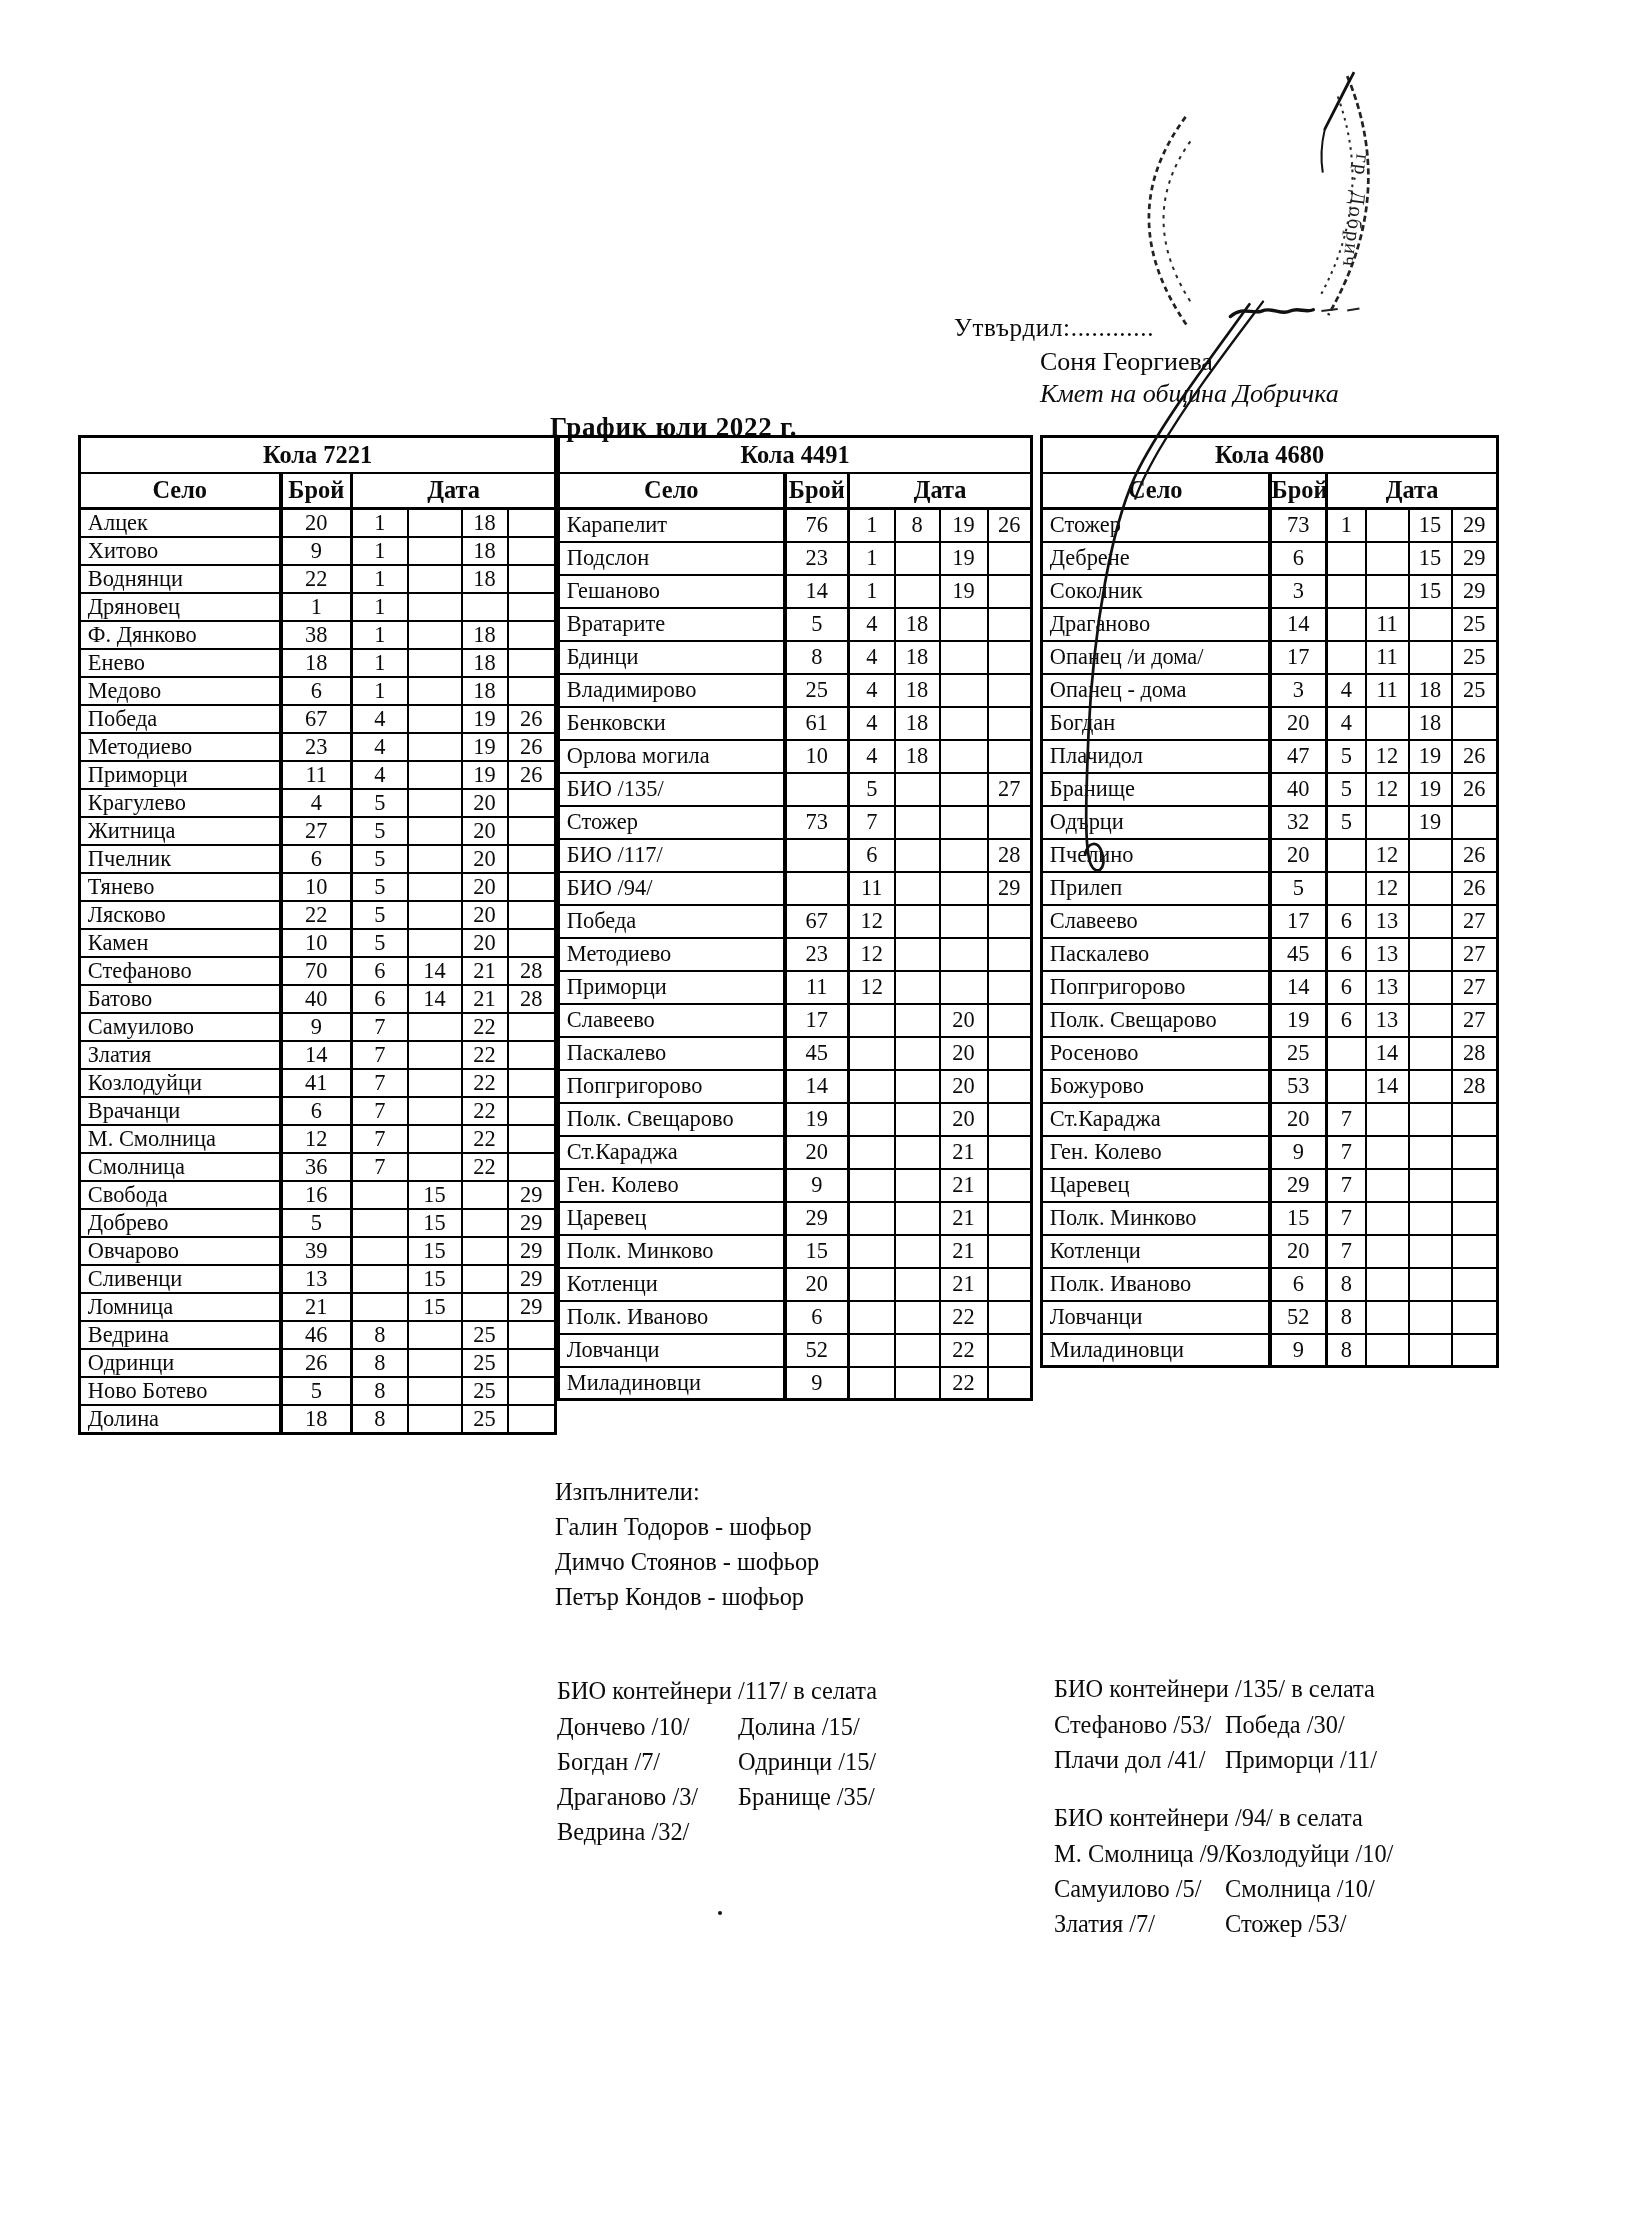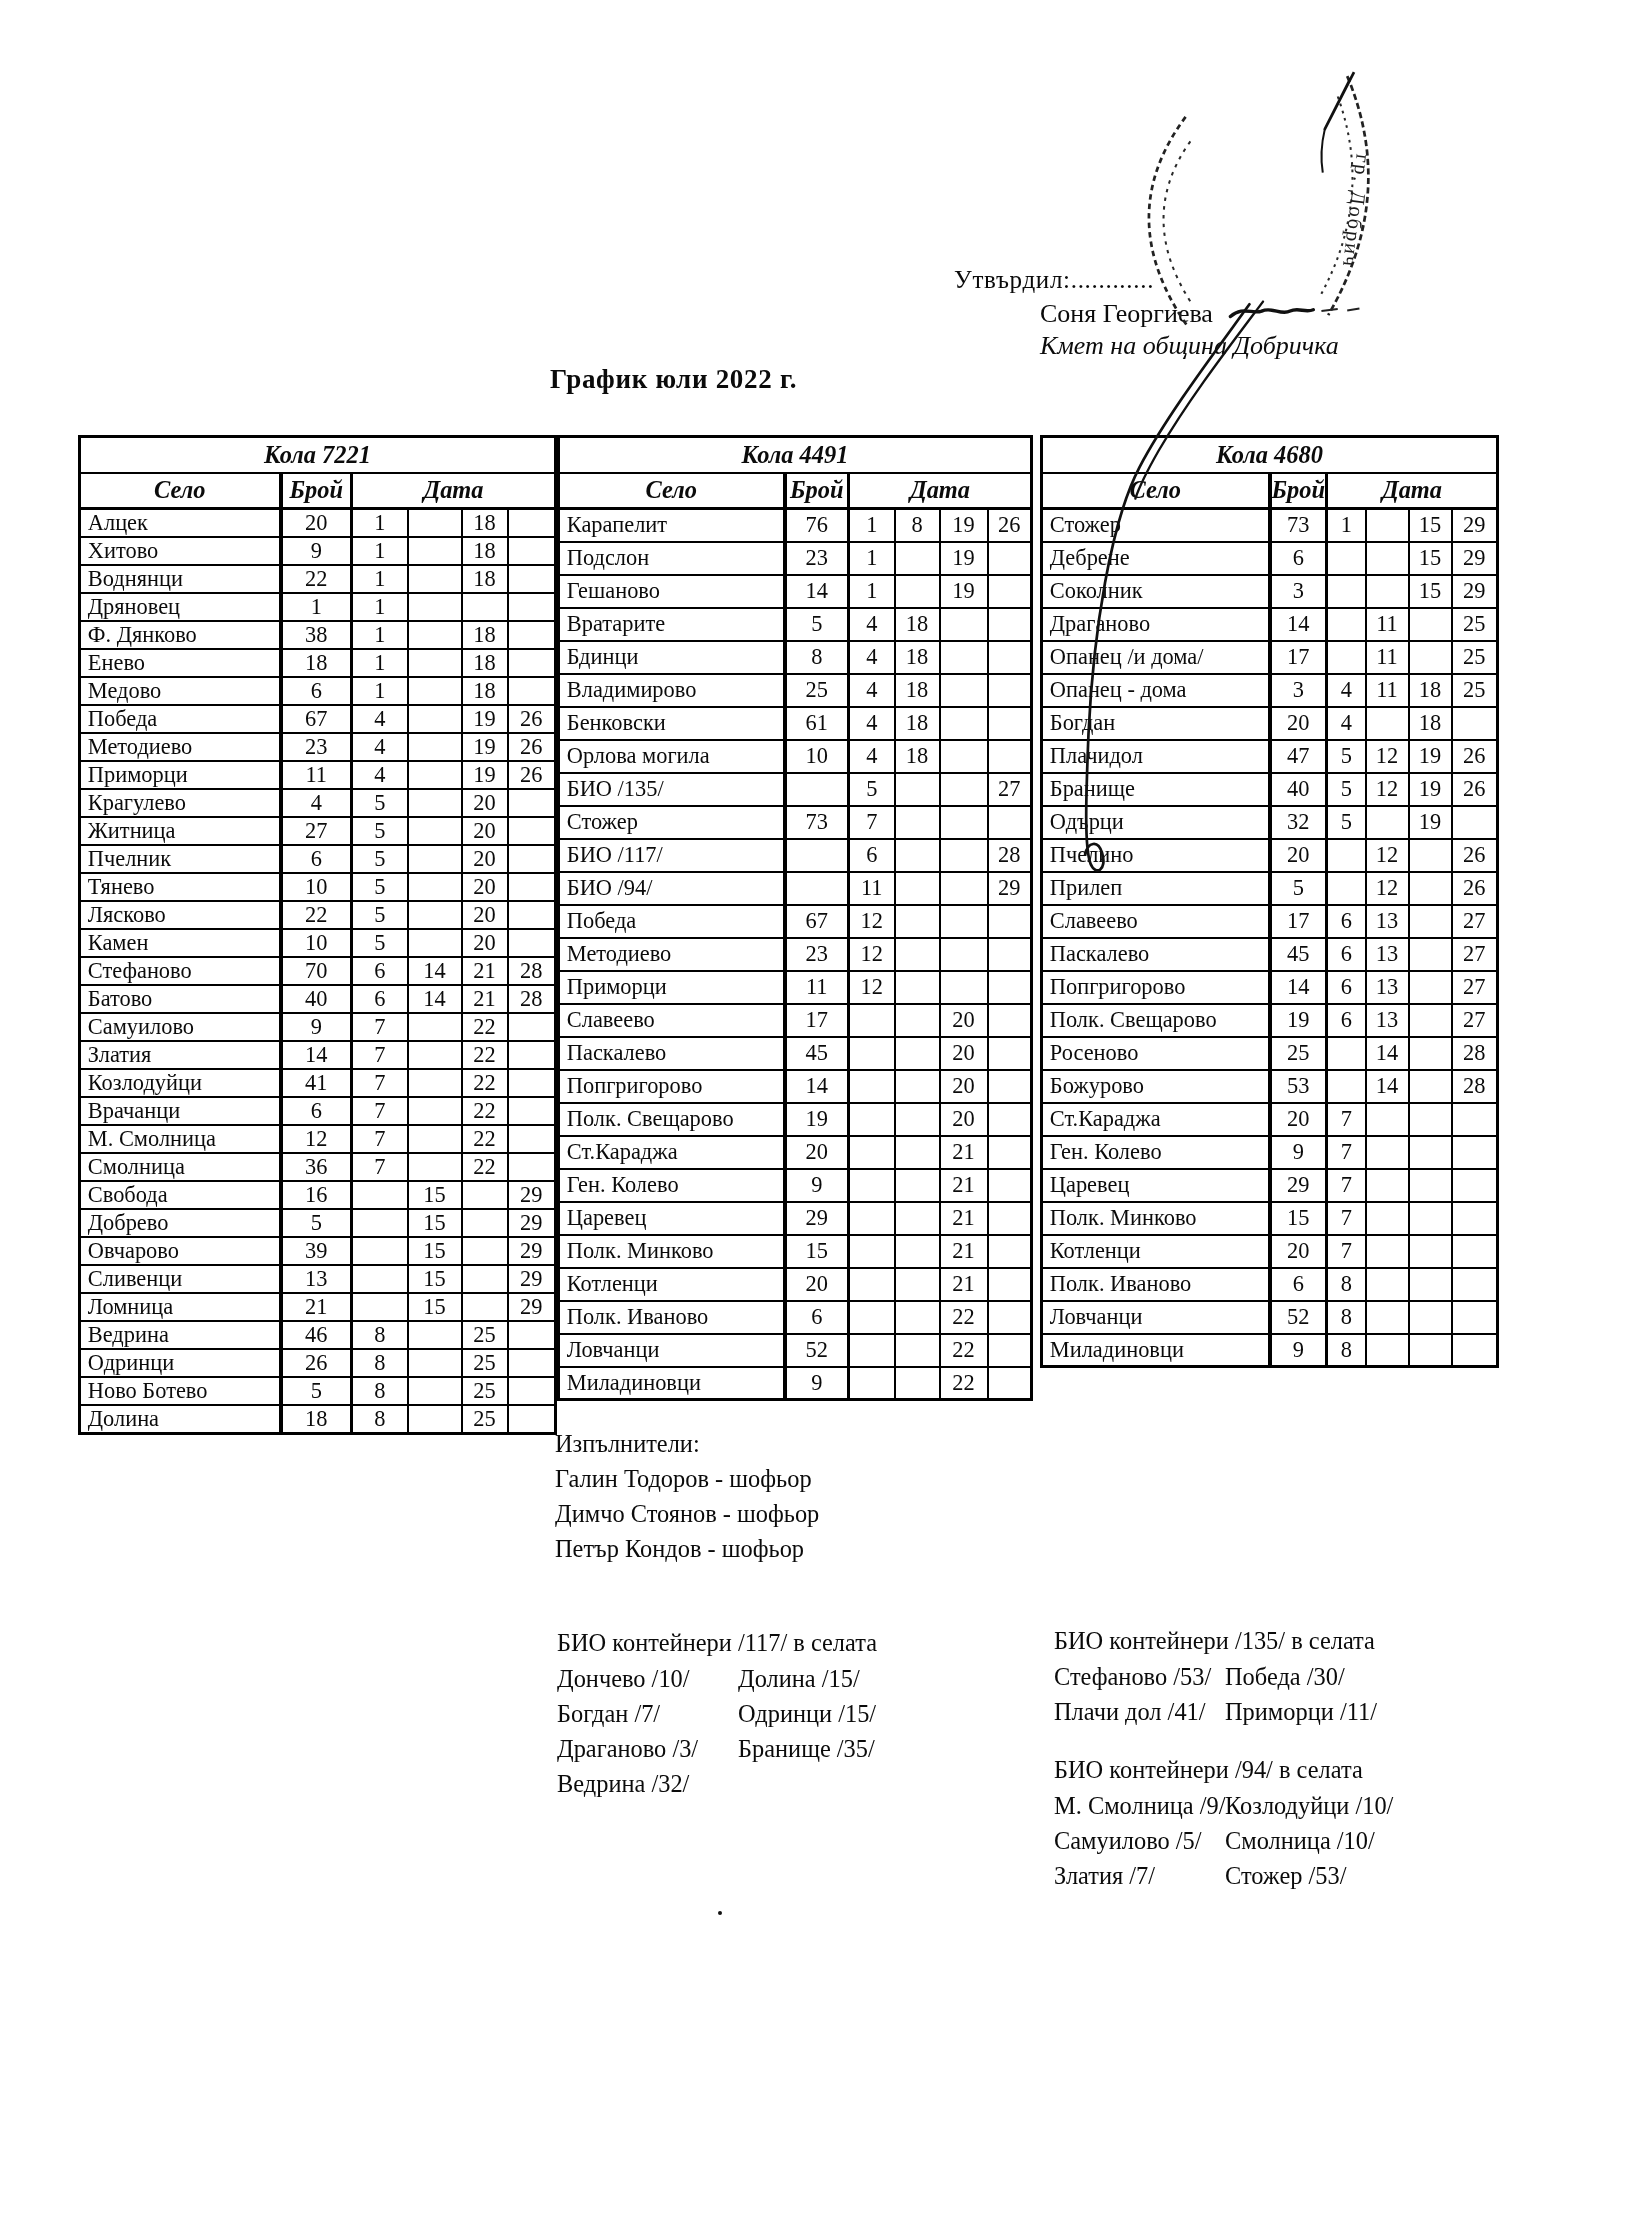--- a/index.html
+++ b/index.html
@@ -1,32 +1,32 @@
 <!DOCTYPE html>
 <html style="font-size:11px"><head>
 <meta charset="utf-8">
 <style>
   html,body{margin:0;padding:0;background:#e8e8e8;}
   #page{
     position:relative;width:1646px;height:2239px;background:#ffffff;
     font-family:"Liberation Serif","DejaVu Serif",serif;color:#0b0b0b;overflow:hidden;
   }
-  .abs{position:absolute;}
+  .abs{position:absolute;margin-top:48px;}
   
   .approve-label{left:954px;top:266px;font-size:25px;letter-spacing:0.7px;}
   .approve-name{left:1040px;top:299px;font-size:26px;}
   .approve-role{left:1040px;top:331px;font-size:26px;font-style:italic;}
   .doc-title{left:550px;top:364px;font-size:27px;font-weight:700;letter-spacing:0.7px;}
   
   table.sched{position:absolute;top:435px;border-collapse:collapse;table-layout:fixed;
     background:transparent;}
   table.sched th,table.sched td{border:2px solid #000;overflow:hidden;white-space:nowrap;}
   table.sched{border:3.4px solid #000;}
   table.sched th{font-size:24.4px;font-weight:700;text-align:center;padding:0;}
-  table.sched thead tr{height:36px;font-style:italic;}
+  table.sched thead tr{height:36px;}
   table.sched thead tr.sub th{border-bottom-width:3.4px;}
   table.sched td{font-size:22.4px;vertical-align:middle;padding:0;}
   table.sched td.c-village{text-align:left;padding-left:6.8px;}
   table.sched td.c-count,table.sched td.c-date{text-align:center;}
   table.sched th.h-count,table.sched td.c-count{border-left-width:4.1px;}
   table.sched th.h-date,table.sched td.d1{border-left-width:3.4px;}
   #t1{left:78px;width:475px;}
   #t2{left:557px;width:473px;}
   #t3{left:1040px;width:457px;padding-left:24px;}
   #t1 tbody tr{height:25px;}

